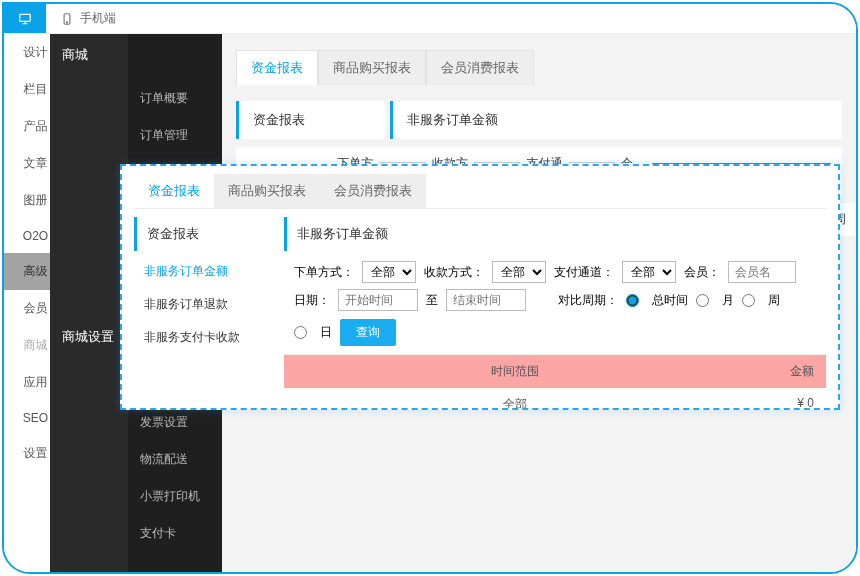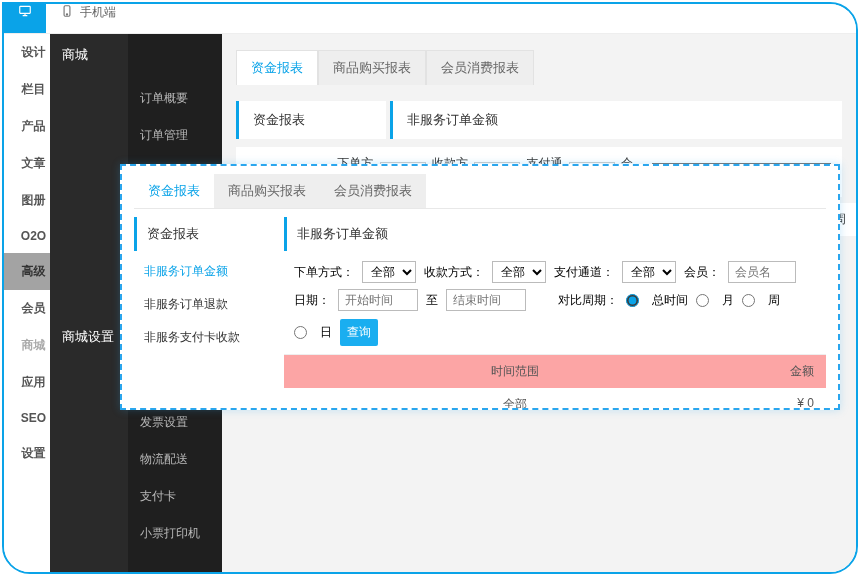--- a/index.html
+++ b/index.html
@@ -3,26 +3,26 @@
 <meta charset="utf-8">
 <style>
 * { margin: 0; padding: 0; box-sizing: border-box; font-family: "Microsoft YaHei", Arial, sans-serif; }
 body { background: #fff; font-size: 12px; width: 860px; height: 576px; overflow: hidden; position: relative; }
 
 
 .outer-frame { position: absolute; top: 2px; left: 2px; right: 2px; bottom: 2px; border: 2px solid #0aa3e8; border-radius: 0 28px 28px 28px; overflow: hidden; background: #fff; }
 
 
 .device-bar { height: 30px; background: #fff; border-bottom: 1px solid #eee; display: flex; align-items: stretch; }
-.device-bar .device { display: flex; align-items: flex-start; padding: 0 14px; gap: 6px; color: #666; cursor: pointer; }
+.device-bar .device { display: flex; align-items: center; padding: 0 14px; gap: 6px; color: #666; cursor: pointer; }
 .device-bar .device.active { background: #0aa3e8; color: #fff; }
 .icon-svg { width: 14px; height: 14px; display: inline-block; }
 
 
-.rail { position: absolute; top: 30px; left: 0; bottom: 0; width: 64px; background: #fff; border-right: 5px solid #c2410c; display: flex; flex-direction: column; text-align: center; font-weight: bold; }
+.rail { position: absolute; top: 30px; left: 0; bottom: 0; width: 64px; background: #fff; border-right: 1px solid #c2410c; display: flex; flex-direction: column; text-align: center; }
 .rail div { padding: 10px 0; color: #555; font-size: 12px; cursor: pointer; }
 .rail div.active { background: #a3a3a3; color: #333; }
 .rail div.muted { color: #aaa; }
 
 
 .sidebar { position: absolute; top: 30px; left: 46px; bottom: 0; width: 78px; background: #2a2a2a; color: #ddd; overflow: hidden; }
 .sidebar .group-title { padding: 12px 12px; color: #fff; font-size: 13px; }
 
 
 .sidebar2 { position: absolute; top: 30px; left: 124px; bottom: 0; width: 94px; background: #1f1f1f; color: #bbb; }
@@ -58,21 +58,21 @@
 .ov-side .head { background: #fff; border-left: 3px solid #0aa3e8; padding: 8px 10px; font-size: 13px; color: #333; margin-bottom: 4px; }
 .ov-side .opt { padding: 8px 10px; font-size: 12px; color: #333; cursor: pointer; }
 .ov-side .opt.active { color: #0aa3e8; }
 
 .ov-main { flex: 1; padding-left: 10px; }
 .ov-main .head2 { border-left: 3px solid #0aa3e8; padding: 8px 10px; font-size: 13px; color: #333; }
 .ov-main .filters { padding: 10px 4px 6px 10px; display: flex; align-items: center; gap: 8px; font-size: 12px; flex-wrap: wrap; }
 .ov-main select, .ov-main .sel-look { border: 1px solid #bbb; padding: 2px 4px; font-size: 12px; background: #fff; }
 .ov-main .txt-input { border: 1px solid #bbb; padding: 3px 6px; font-size: 12px; width: 68px; color: #aaa; background: #fff; }
 .ov-main .txt-input.w76 { width: 80px; }
-.btn-query { background: #1aaef0; color: #fff; border: none; padding: 5px 7px; font-size: 12px; cursor: pointer; border-radius: 2px; }
+.btn-query { background: #1aaef0; color: #fff; border: none; padding: 5px 16px; font-size: 12px; cursor: pointer; border-radius: 2px; }
 .radio { display: inline-flex; align-items: center; gap: 13px; }
 input[type=radio] { accent-color: #0aa3e8; }
 
 .ov-table { border-top: 1px solid #eee; margin-top: 2px; }
 .ov-table .th-row, .ov-table .td-row { display: flex; padding: 8px 12px; font-size: 12px; color: #555; }
 .ov-table .th-row { background: #fca5a5; }
 .ov-table .c1 { flex: 1; text-align: center; }
 .ov-table .c2 { width: 80px; text-align: right; }
 </style>
 </head>
@@ -133,22 +133,22 @@
     <div class="sidebar" style="position:static; width:auto; background:transparent;">
       <div class="group-title" style="padding:10px 12px;color:#fff;font-size:13px;">商城设置</div>
     </div>
   </div>
   <div style="position:absolute; top:326px; left:124px; width:94px; bottom:0; background:#1f1f1f;">
     <div class="sidebar2" style="position:static;">
       <div class="item">商城设置</div>
       <div class="item">在线支付</div>
       <div class="item">发票设置</div>
       <div class="item">物流配送</div>
+      <div class="item">小票打印机</div>
       <div class="item">支付卡</div>
-      <div class="item">小票打印机</div>
     </div>
   </div>
 
   <div class="bg-content">
     <div class="tabs">
       <div class="tab active">资金报表</div>
       <div class="tab">商品购买报表</div>
       <div class="tab">会员消费报表</div>
     </div>
     <div class="section-headers">

